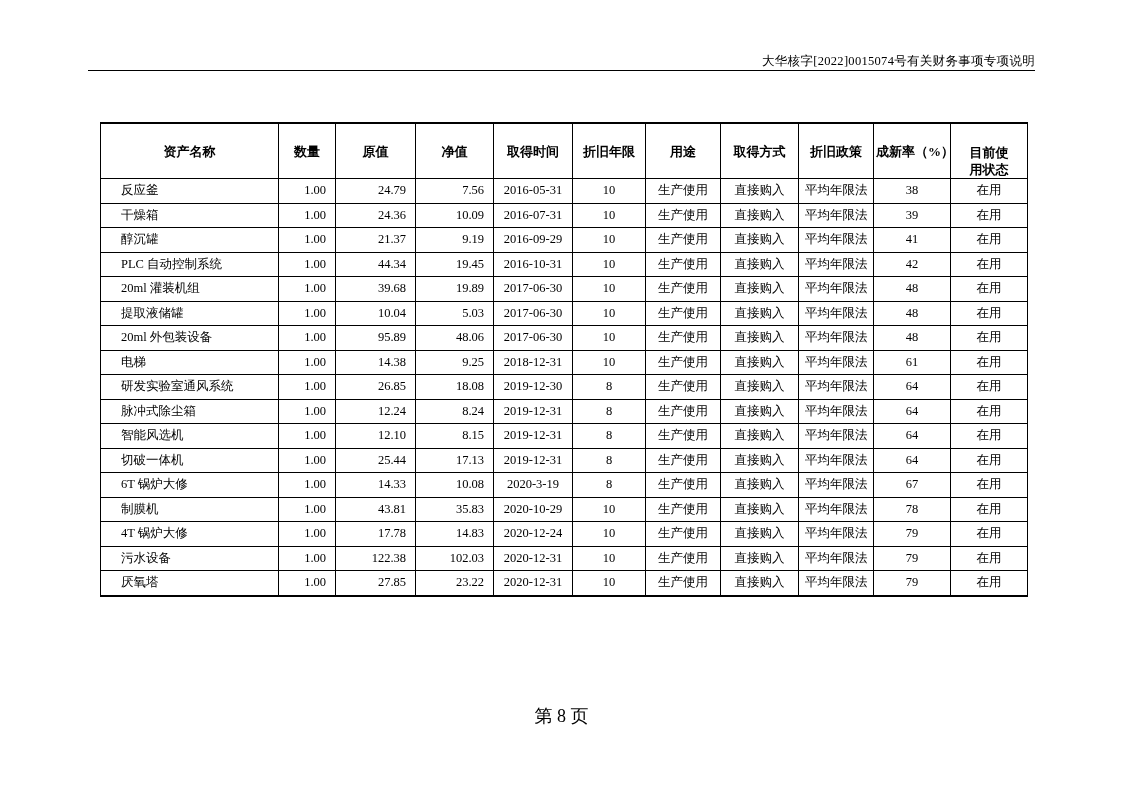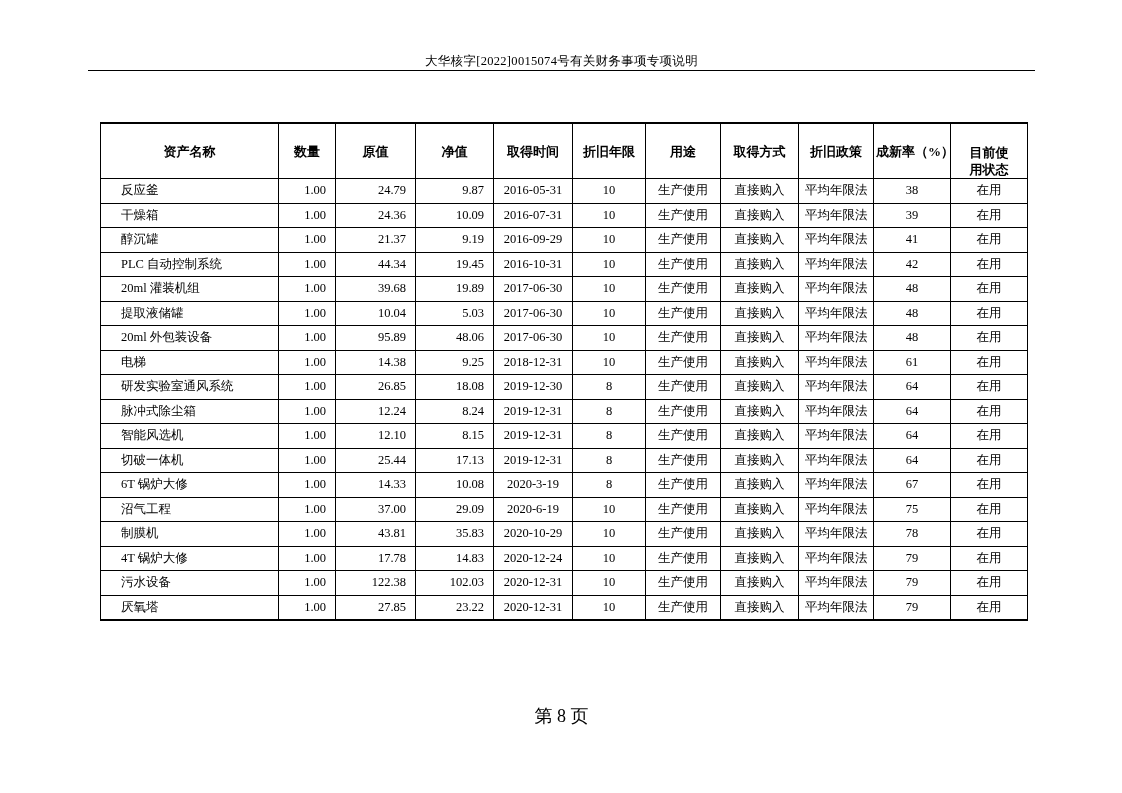--- a/index.html
+++ b/index.html
@@ -13,21 +13,21 @@
     position: relative;
     font-family: "Liberation Serif", "DejaVu Serif", serif;
     color: #000000;
     overflow: hidden;
   }
   .header-note {
     position: absolute;
     top: 53px;
     left: 88px;
     width: 947px;
-    text-align: center;
+    text-align: right;
     font-size: 12.5px;
     line-height: 16px;
     letter-spacing: 0.3px;
     white-space: nowrap;
   }
   .header-rule {
     position: absolute;
     top: 70px;
     left: 88px;
     width: 947px;
@@ -127,21 +127,21 @@
           <th>折旧政策</th>
           <th>成新率（%）</th>
           <th class="wrap"><span class="wrap-inner">目前使用状态</span></th>
         </tr>
       </thead>
     <tbody>
         <tr>
           <td class="col-0">反应釜</td>
           <td class="col-1">1.00</td>
           <td class="col-2">24.79</td>
-          <td class="col-3">9.87</td>
+          <td class="col-3">7.56</td>
           <td class="col-4">2016-05-31</td>
           <td class="col-5">10</td>
           <td class="col-6">生产使用</td>
           <td class="col-7">直接购入</td>
           <td class="col-8">平均年限法</td>
           <td class="col-9">38</td>
           <td class="col-10">在用</td>
         </tr>
         <tr>
           <td class="col-0">干燥箱</td>
@@ -293,33 +293,20 @@
           <td class="col-3">10.08</td>
           <td class="col-4">2020-3-19</td>
           <td class="col-5">8</td>
           <td class="col-6">生产使用</td>
           <td class="col-7">直接购入</td>
           <td class="col-8">平均年限法</td>
           <td class="col-9">67</td>
           <td class="col-10">在用</td>
         </tr>
         <tr>
-          <td class="col-0">沼气工程</td>
-          <td class="col-1">1.00</td>
-          <td class="col-2">37.00</td>
-          <td class="col-3">29.09</td>
-          <td class="col-4">2020-6-19</td>
-          <td class="col-5">10</td>
-          <td class="col-6">生产使用</td>
-          <td class="col-7">直接购入</td>
-          <td class="col-8">平均年限法</td>
-          <td class="col-9">75</td>
-          <td class="col-10">在用</td>
-        </tr>
-        <tr>
           <td class="col-0">制膜机</td>
           <td class="col-1">1.00</td>
           <td class="col-2">43.81</td>
           <td class="col-3">35.83</td>
           <td class="col-4">2020-10-29</td>
           <td class="col-5">10</td>
           <td class="col-6">生产使用</td>
           <td class="col-7">直接购入</td>
           <td class="col-8">平均年限法</td>
           <td class="col-9">78</td>

